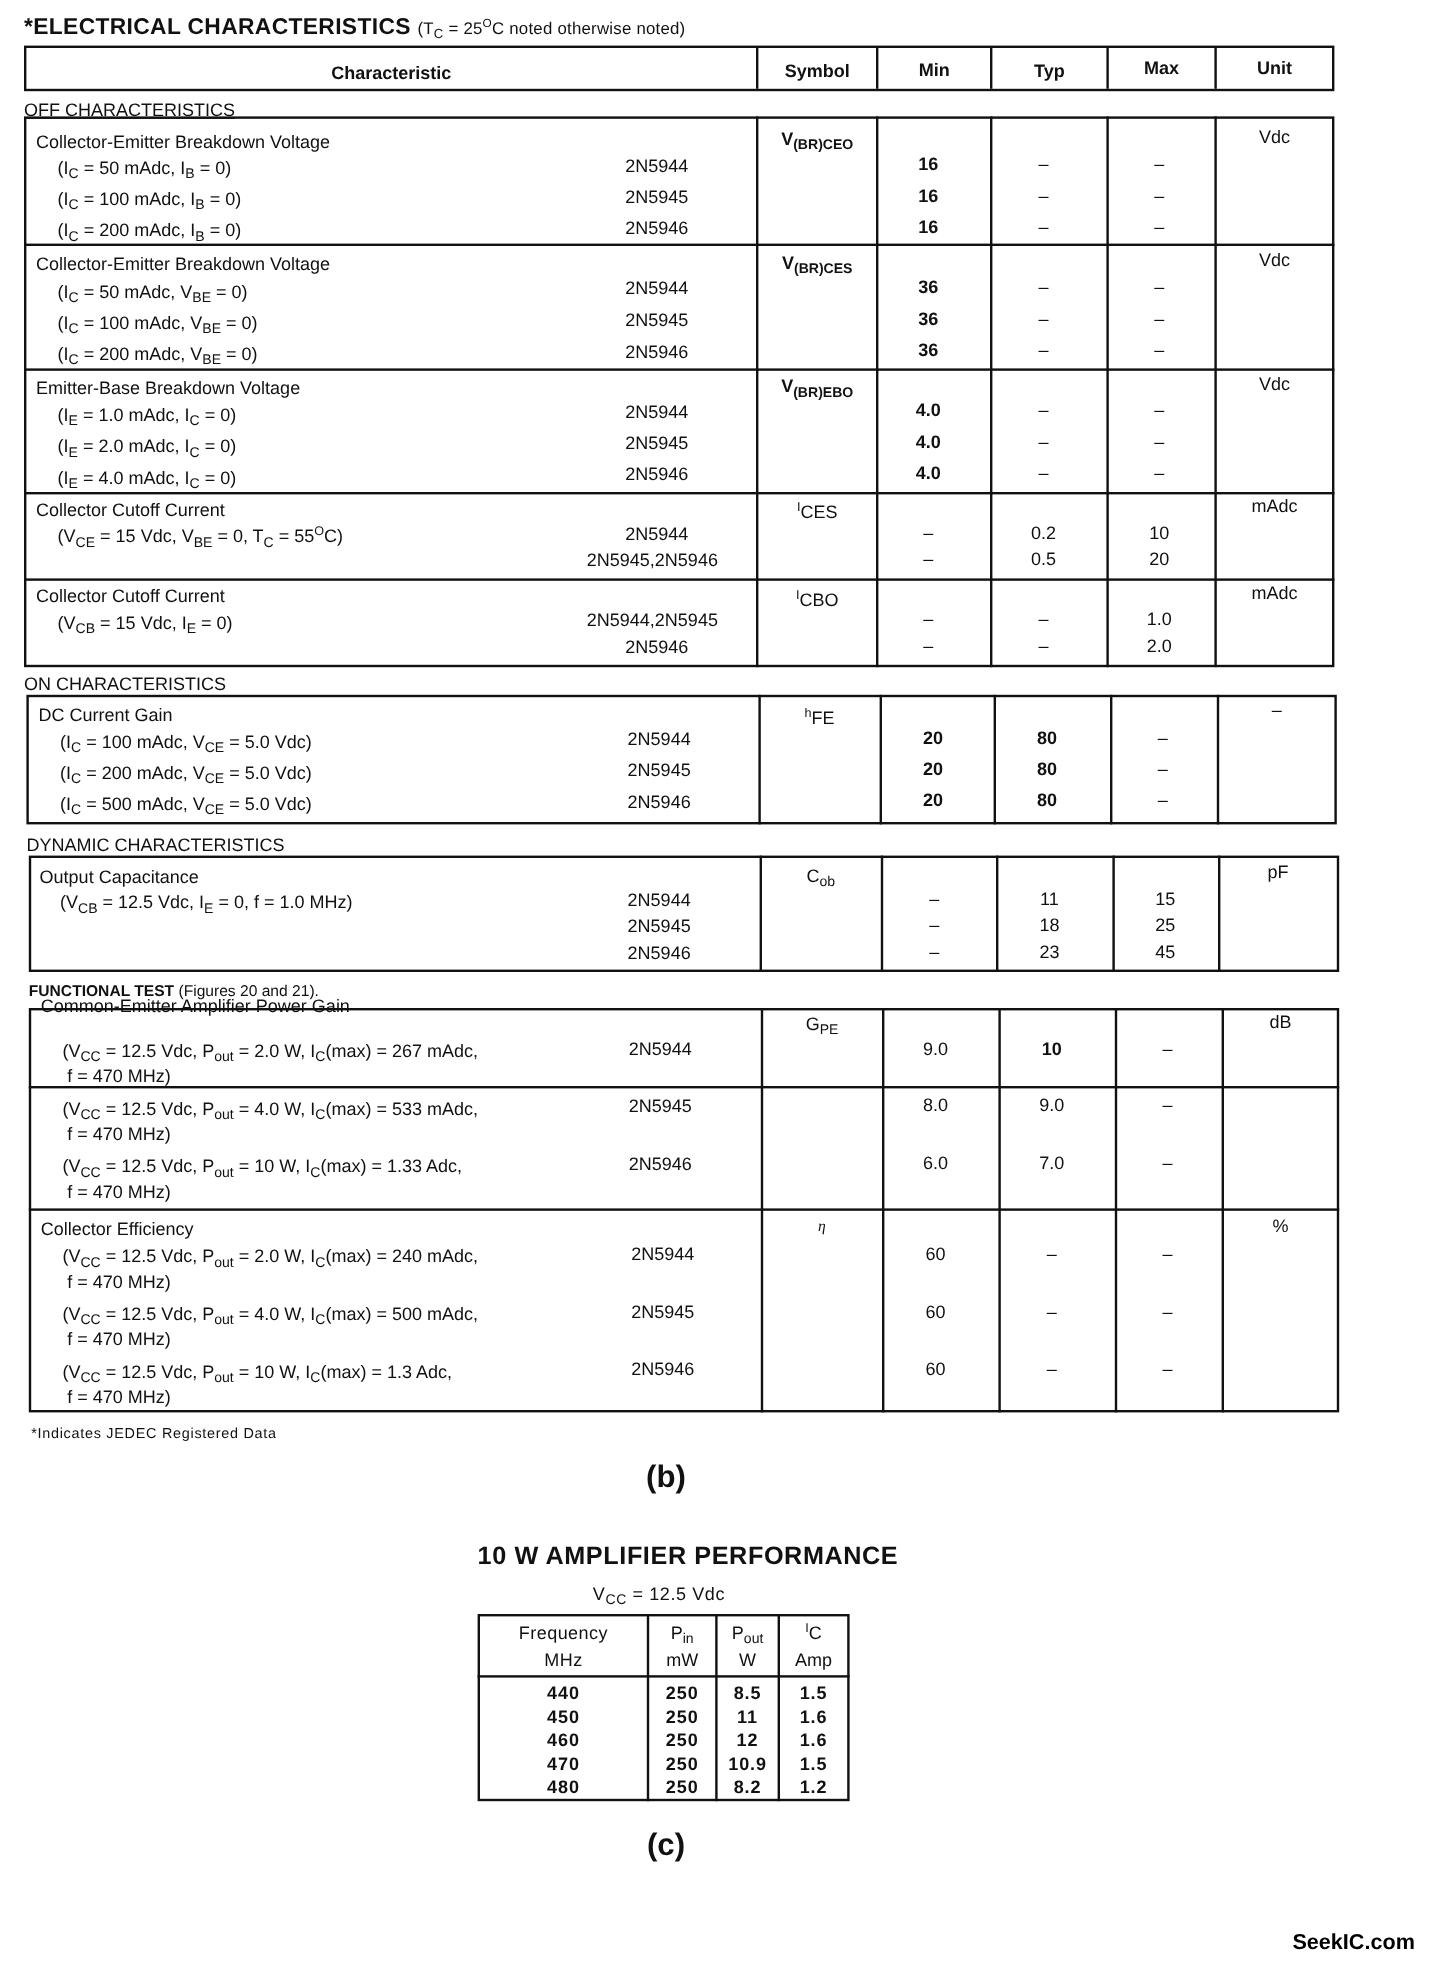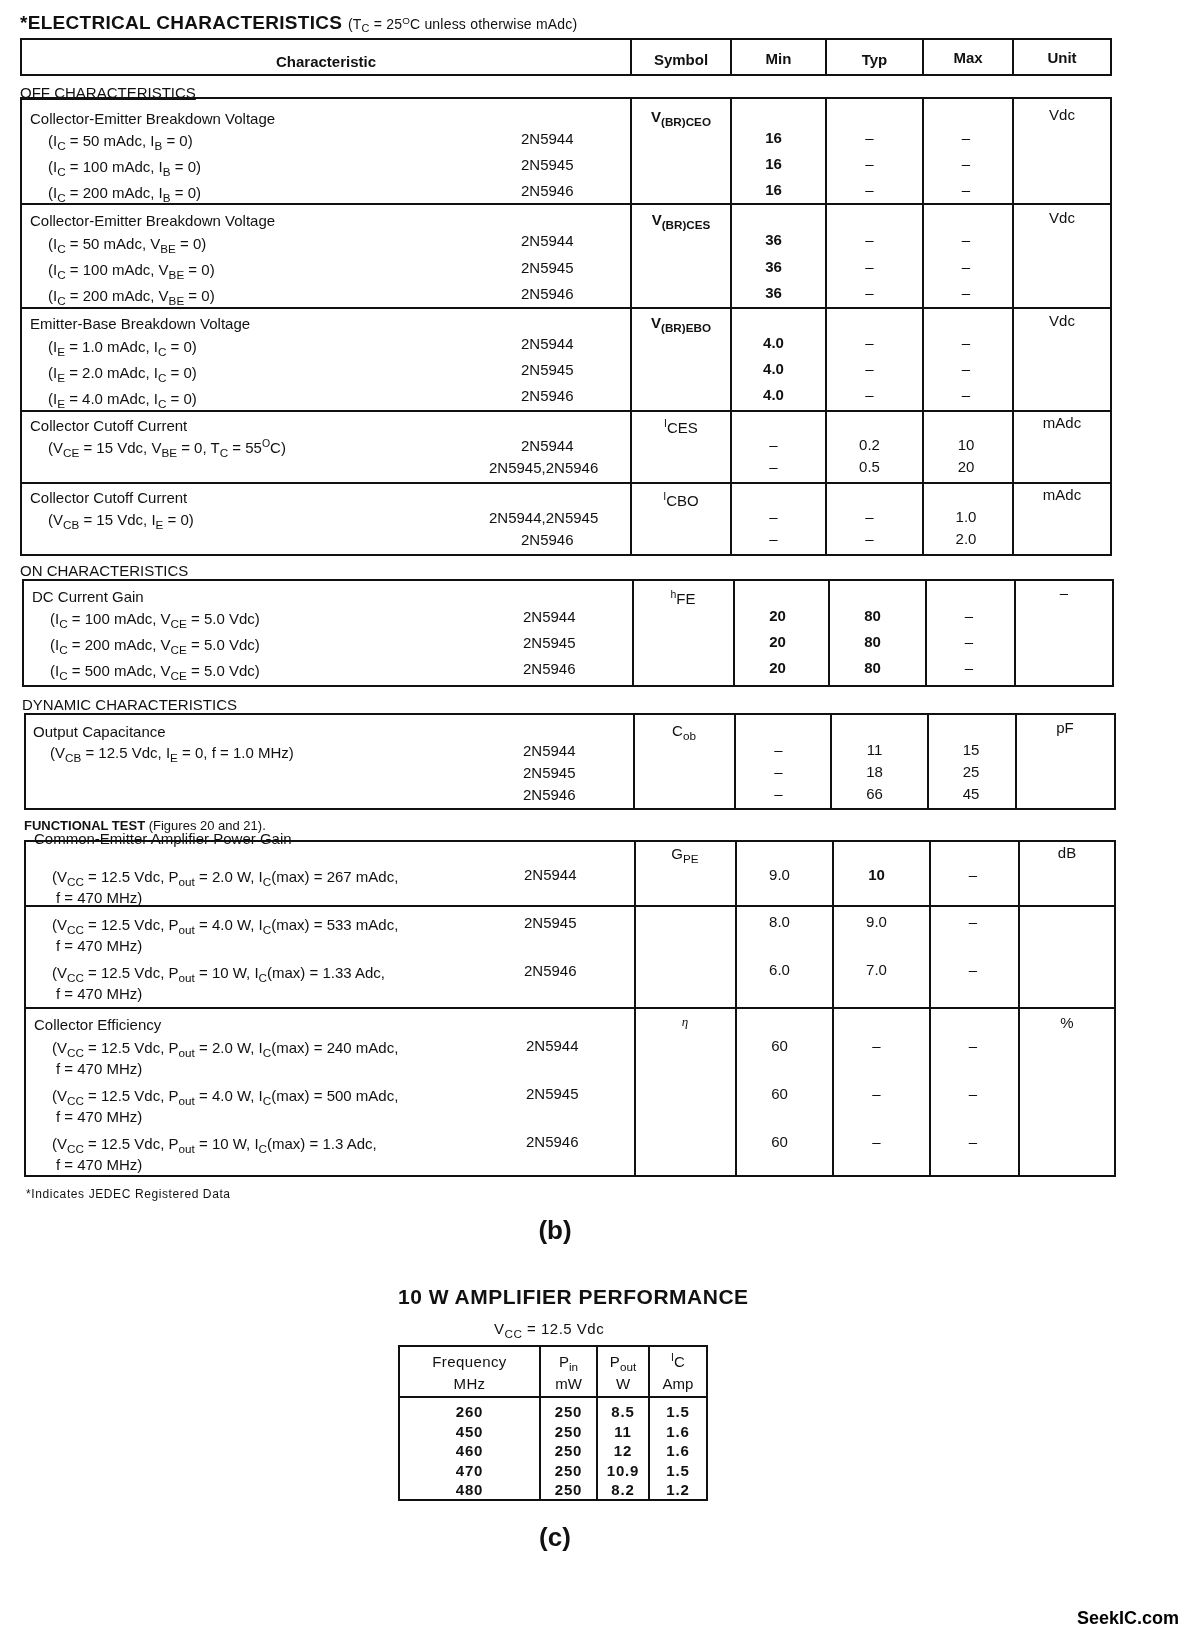--- a/index.html
+++ b/index.html
@@ -22,21 +22,21 @@
   .caption { position: absolute; font-weight: bold; font-size: 26px; text-align: center; }
   .perf-title { position: absolute; font-weight: bold; font-size: 21px; letter-spacing: 0.5px; }
   .note { position: absolute; font-size: 12px; letter-spacing: 0.6px; }
   .wm { position: absolute; font-weight: bold; font-size: 18px; color: #000000; }
 </style>
 </head>
 <body>
 
 <div class="abs title">
   <span>*ELECTRICAL CHARACTERISTICS</span>
-  <span class="cond"><span>(T</span><sub>C</sub><span> = 25</span><sup>O</sup><span>C unless otherwise mAdc)</span></span>
+  <span class="cond"><span>(T</span><sub>C</sub><span> = 25</span><sup>O</sup><span>C noted otherwise noted)</span></span>
 </div>
 
 <div class="box" style="left:20px;top:38px;width:1092px;height:38px;"></div>
 <div class="vline" style="left:630px;top:40px;height:34px;"></div>
 <div class="vline" style="left:730px;top:40px;height:34px;"></div>
 <div class="vline" style="left:825px;top:40px;height:34px;"></div>
 <div class="vline" style="left:922px;top:40px;height:34px;"></div>
 <div class="vline" style="left:1012px;top:40px;height:34px;"></div>
 <div class="hdr" style="left:22px;width:608px;top:53px;">Characteristic</div>
 <div class="hdr" style="left:632px;width:98px;top:51px;">Symbol</div>
@@ -197,21 +197,21 @@
 <div class="c" style="left:832px;width:85px;top:741px;">11</div>
 <div class="c" style="left:929px;width:84px;top:741px;">15</div>
 
 <div class="t" style="left:523px;top:764px;">2N5945</div>
 <div class="c" style="left:736px;width:85px;top:763px;">–</div>
 <div class="c" style="left:832px;width:85px;top:763px;">18</div>
 <div class="c" style="left:929px;width:84px;top:763px;">25</div>
 
 <div class="t" style="left:523px;top:786px;">2N5946</div>
 <div class="c" style="left:736px;width:85px;top:785px;">–</div>
-<div class="c" style="left:832px;width:85px;top:785px;">66</div>
+<div class="c" style="left:832px;width:85px;top:785px;">23</div>
 <div class="c" style="left:929px;width:84px;top:785px;">45</div>
 
 <div class="t" style="left:24px;top:818px;font-size:13px;">
   <b>FUNCTIONAL TEST</b><span> (Figures 20 and 21).</span>
 </div>
 <div class="box" style="left:24px;top:840px;width:1092px;height:337px;"></div>
 <div class="vline" style="left:634px;top:840px;height:337px;"></div>
 <div class="vline" style="left:735px;top:840px;height:337px;"></div>
 <div class="vline" style="left:832px;top:840px;height:337px;"></div>
 <div class="vline" style="left:929px;top:840px;height:337px;"></div>
@@ -293,21 +293,21 @@
 <div class="c" style="left:598px;width:50px;top:1351px;line-height:22px;">
   <div>P<sub>out</sub></div>
     <div>W</div>
 </div>
 <div class="c" style="left:650px;width:56px;top:1351px;line-height:22px;">
   <div><sup>I</sup>C</div>
     <div>Amp</div>
 </div>
 
 <div class="c b" style="left:400px;width:139px;top:1402px;line-height:19.5px;letter-spacing:0.8px;">
-  <div>260</div>
+  <div>440</div>
     <div>450</div>
     <div>460</div>
     <div>470</div>
     <div>480</div>
 </div>
 <div class="c b" style="left:541px;width:55px;top:1402px;line-height:19.5px;letter-spacing:0.8px;">
   <div>250</div>
     <div>250</div>
     <div>250</div>
     <div>250</div>

